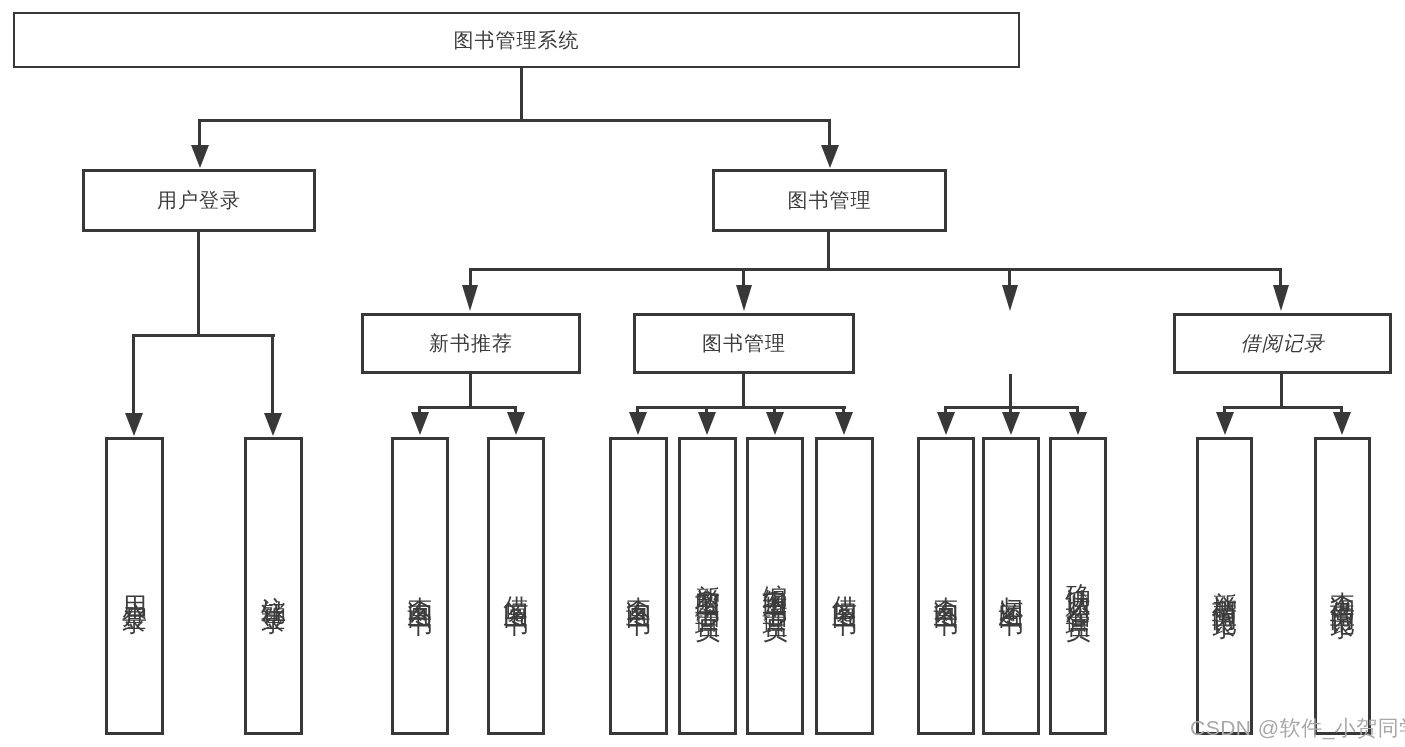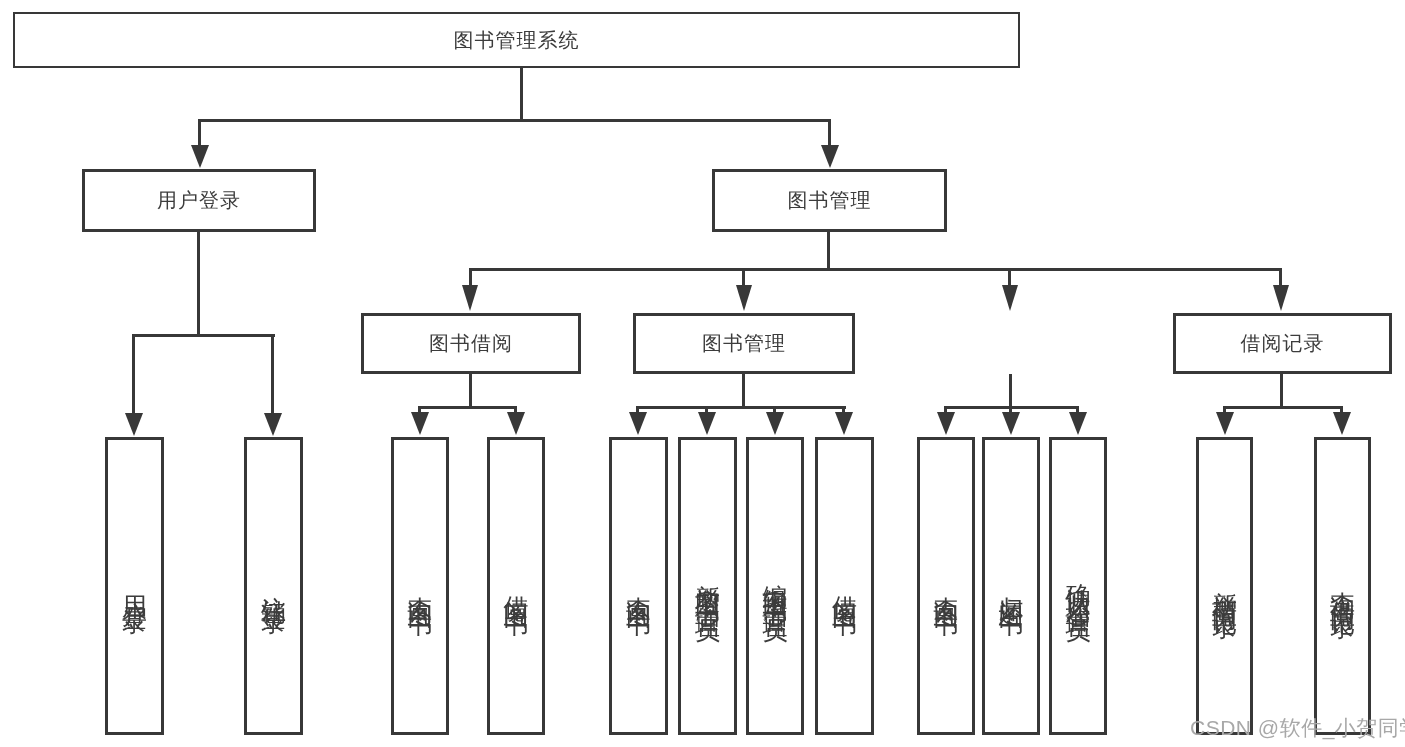--- a/index.html
+++ b/index.html
@@ -108,26 +108,26 @@
   </div>
 
   <div class="node" style="left:82px;top:169px;width:234px;height:63px;">
     <span class="hlabel">用户登录</span>
   </div>
   <div class="node" style="left:712px;top:169px;width:235px;height:63px;">
     <span class="hlabel">图书管理</span>
   </div>
 
   <div class="node" style="left:361px;top:313px;width:220px;height:61px;">
-    <span class="hlabel">图书借阅</span>
+    <span class="hlabel">新书推荐</span>
   </div>
   <div class="node" style="left:633px;top:313px;width:222px;height:61px;">
     <span class="hlabel">图书管理</span>
   </div>
-  <div class="node" style="left:1173px;top:313px;width:219px;height:61px;">
+  <div class="node" style="left:1173px;top:313px;width:219px;height:61px;font-style:italic;">
     <span class="hlabel">借阅记录</span>
   </div>
 
   <div class="node" style="left:105px;top:437px;width:59px;height:298px;">
     <span class="vlabel">用户登录</span>
   </div>
   <div class="node" style="left:244px;top:437px;width:59px;height:298px;">
     <span class="vlabel">注销登录</span>
   </div>
 

